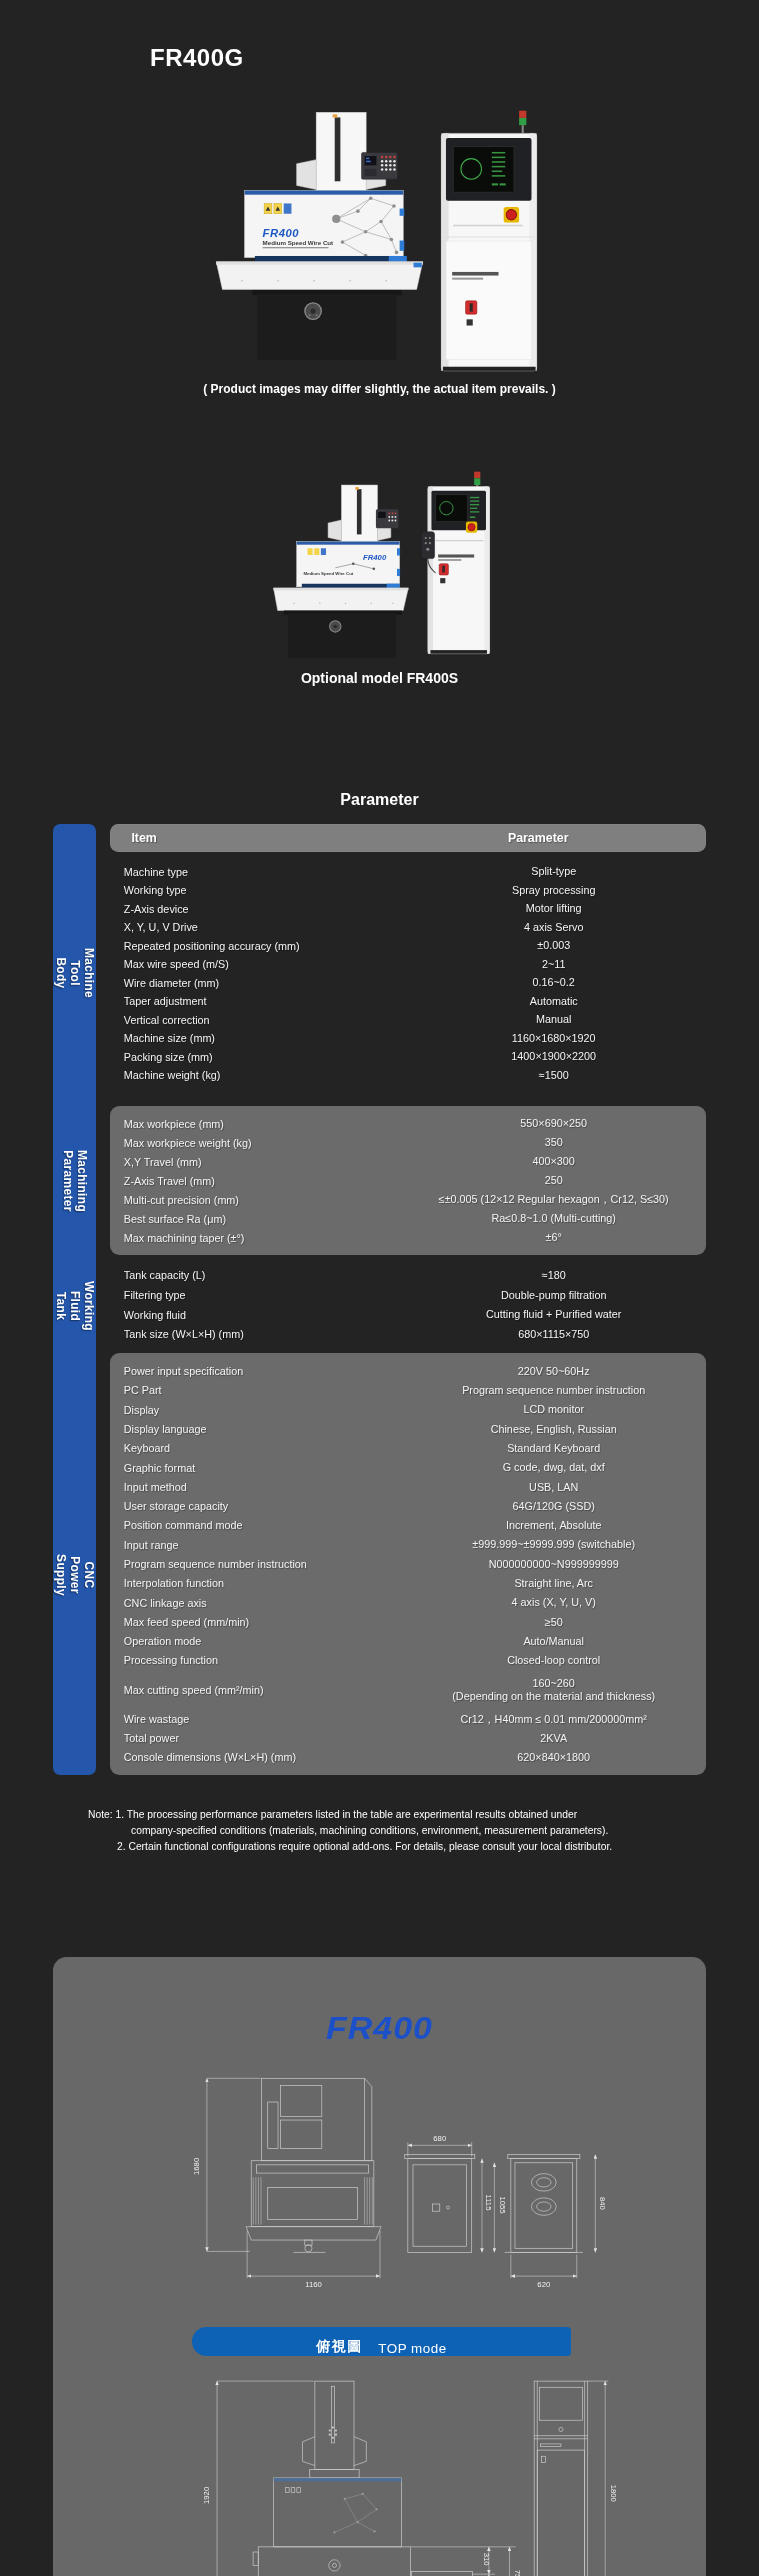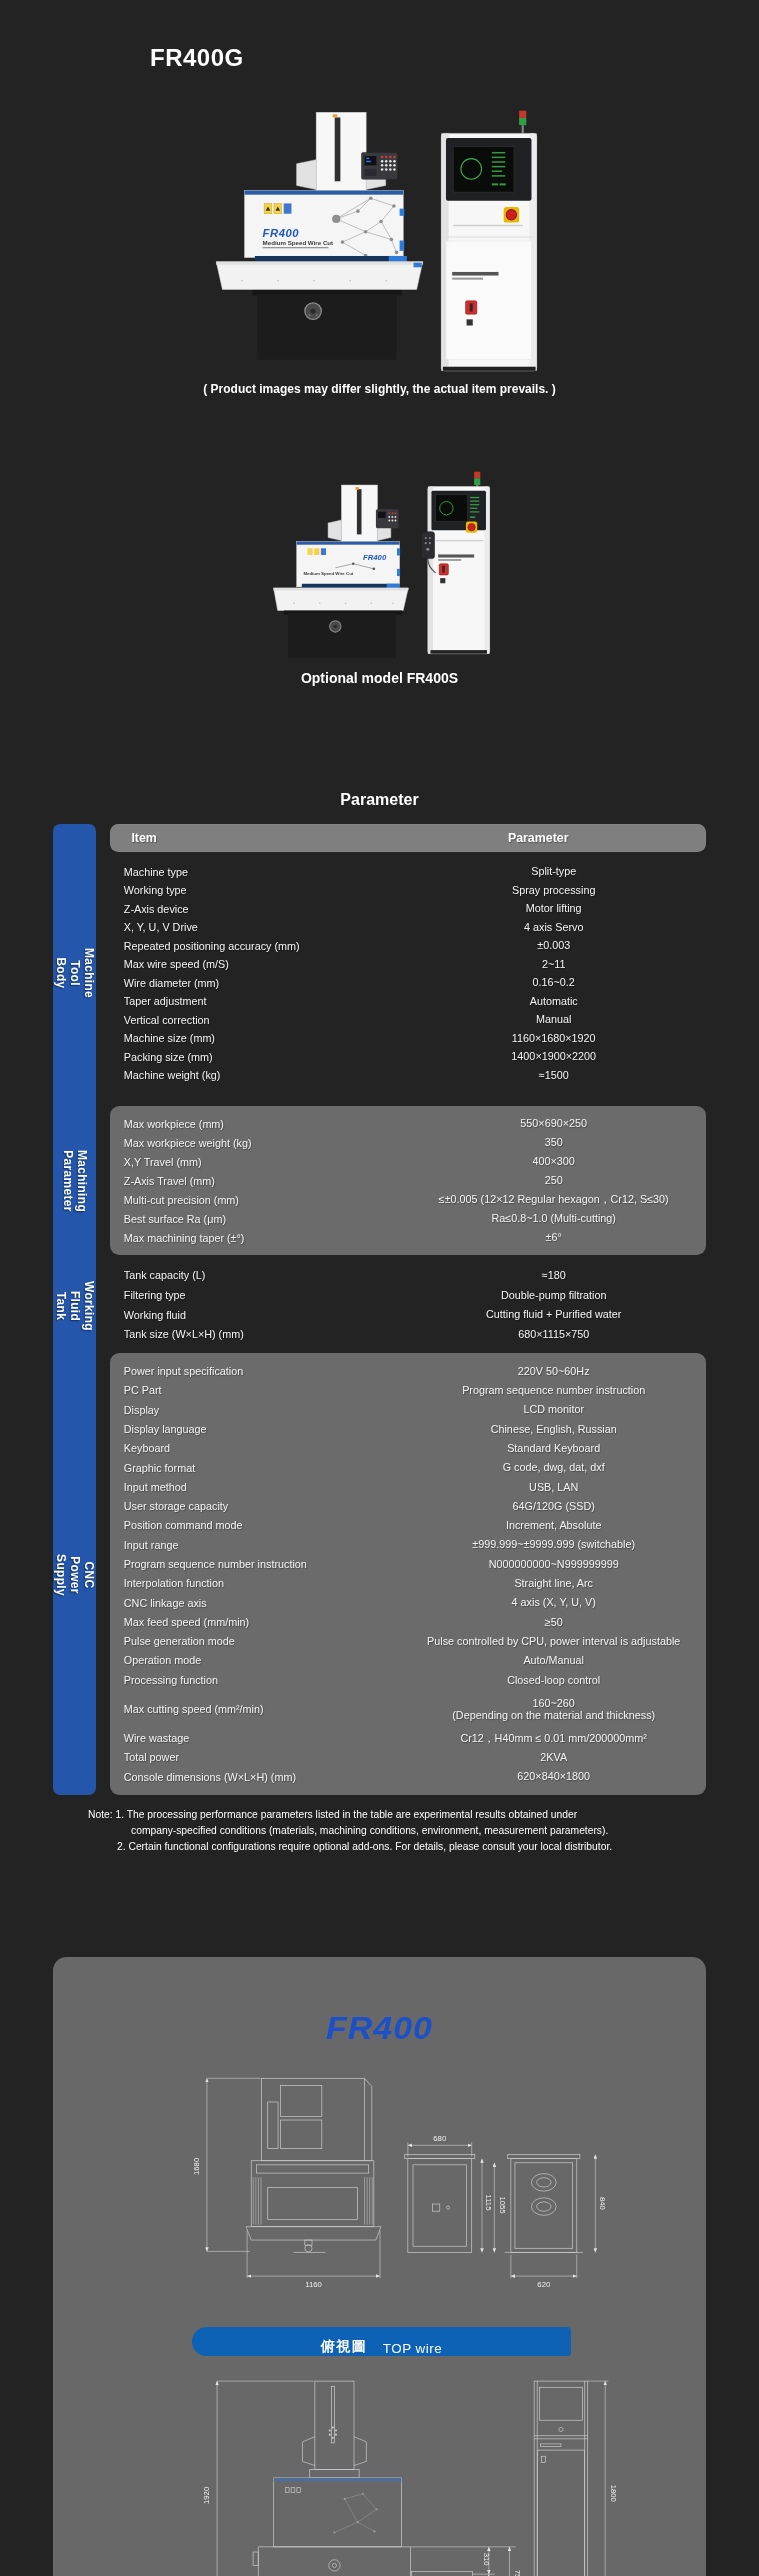--- a/index.html
+++ b/index.html
@@ -503,24 +503,20 @@
         </div>
         <div class="row">
           <span class="it">CNC linkage axis</span>
           <span class="val">4 axis (X, Y, U, V)</span>
         </div>
         <div class="row">
           <span class="it">Max feed speed (mm/min)</span>
           <span class="val">≥50</span>
         </div>
         <div class="row">
-          <span class="it">Pulse generation mode</span>
-          <span class="val">Pulse controlled by CPU, power interval is adjustable</span>
-        </div>
-        <div class="row">
           <span class="it">Operation mode</span>
           <span class="val">Auto/Manual</span>
         </div>
         <div class="row">
           <span class="it">Processing function</span>
           <span class="val">Closed-loop control</span>
         </div>
         <div class="row tall">
           <span class="it">Max cutting speed (mm²/min)</span>
           <span class="val">
@@ -621,21 +617,21 @@
   <text class="dimtxt" x="514" y="136" text-anchor="middle">680</text>
   <text class="dimtxt" transform="rotate(90 604 255)" x="604" y="255" text-anchor="middle">1115</text>
   <text class="dimtxt" transform="rotate(90 630 260)" x="630" y="260" text-anchor="middle">1055</text>
   <text class="dimtxt" transform="rotate(90 826 257)" x="826" y="257" text-anchor="middle">840</text>
   <text class="dimtxt" x="269" y="420" text-anchor="middle">1160</text>
   <text class="dimtxt" x="716" y="420" text-anchor="middle">620</text>
 </svg>
 
 <div class="abs banner top">
   <span class="zh">俯視圖</span>
-  <span class="en">TOP wire</span>
+  <span class="en">TOP mode</span>
 </div>
 
 <svg class="abs" style="left:180px;top:2378px" width="453" height="260" viewBox="0 0 880 505">
   <defs>
     <marker id="arF" markerWidth="9" markerHeight="7" refX="8" refY="3.5" orient="auto-start-reverse">
       <path d="M0,0 L8,3.5 L0,7 z" fill="#e2e2e2"></path>
     </marker>
   </defs>
   <g stroke="#cfcfcf" stroke-width="1.3" fill="none">
 

